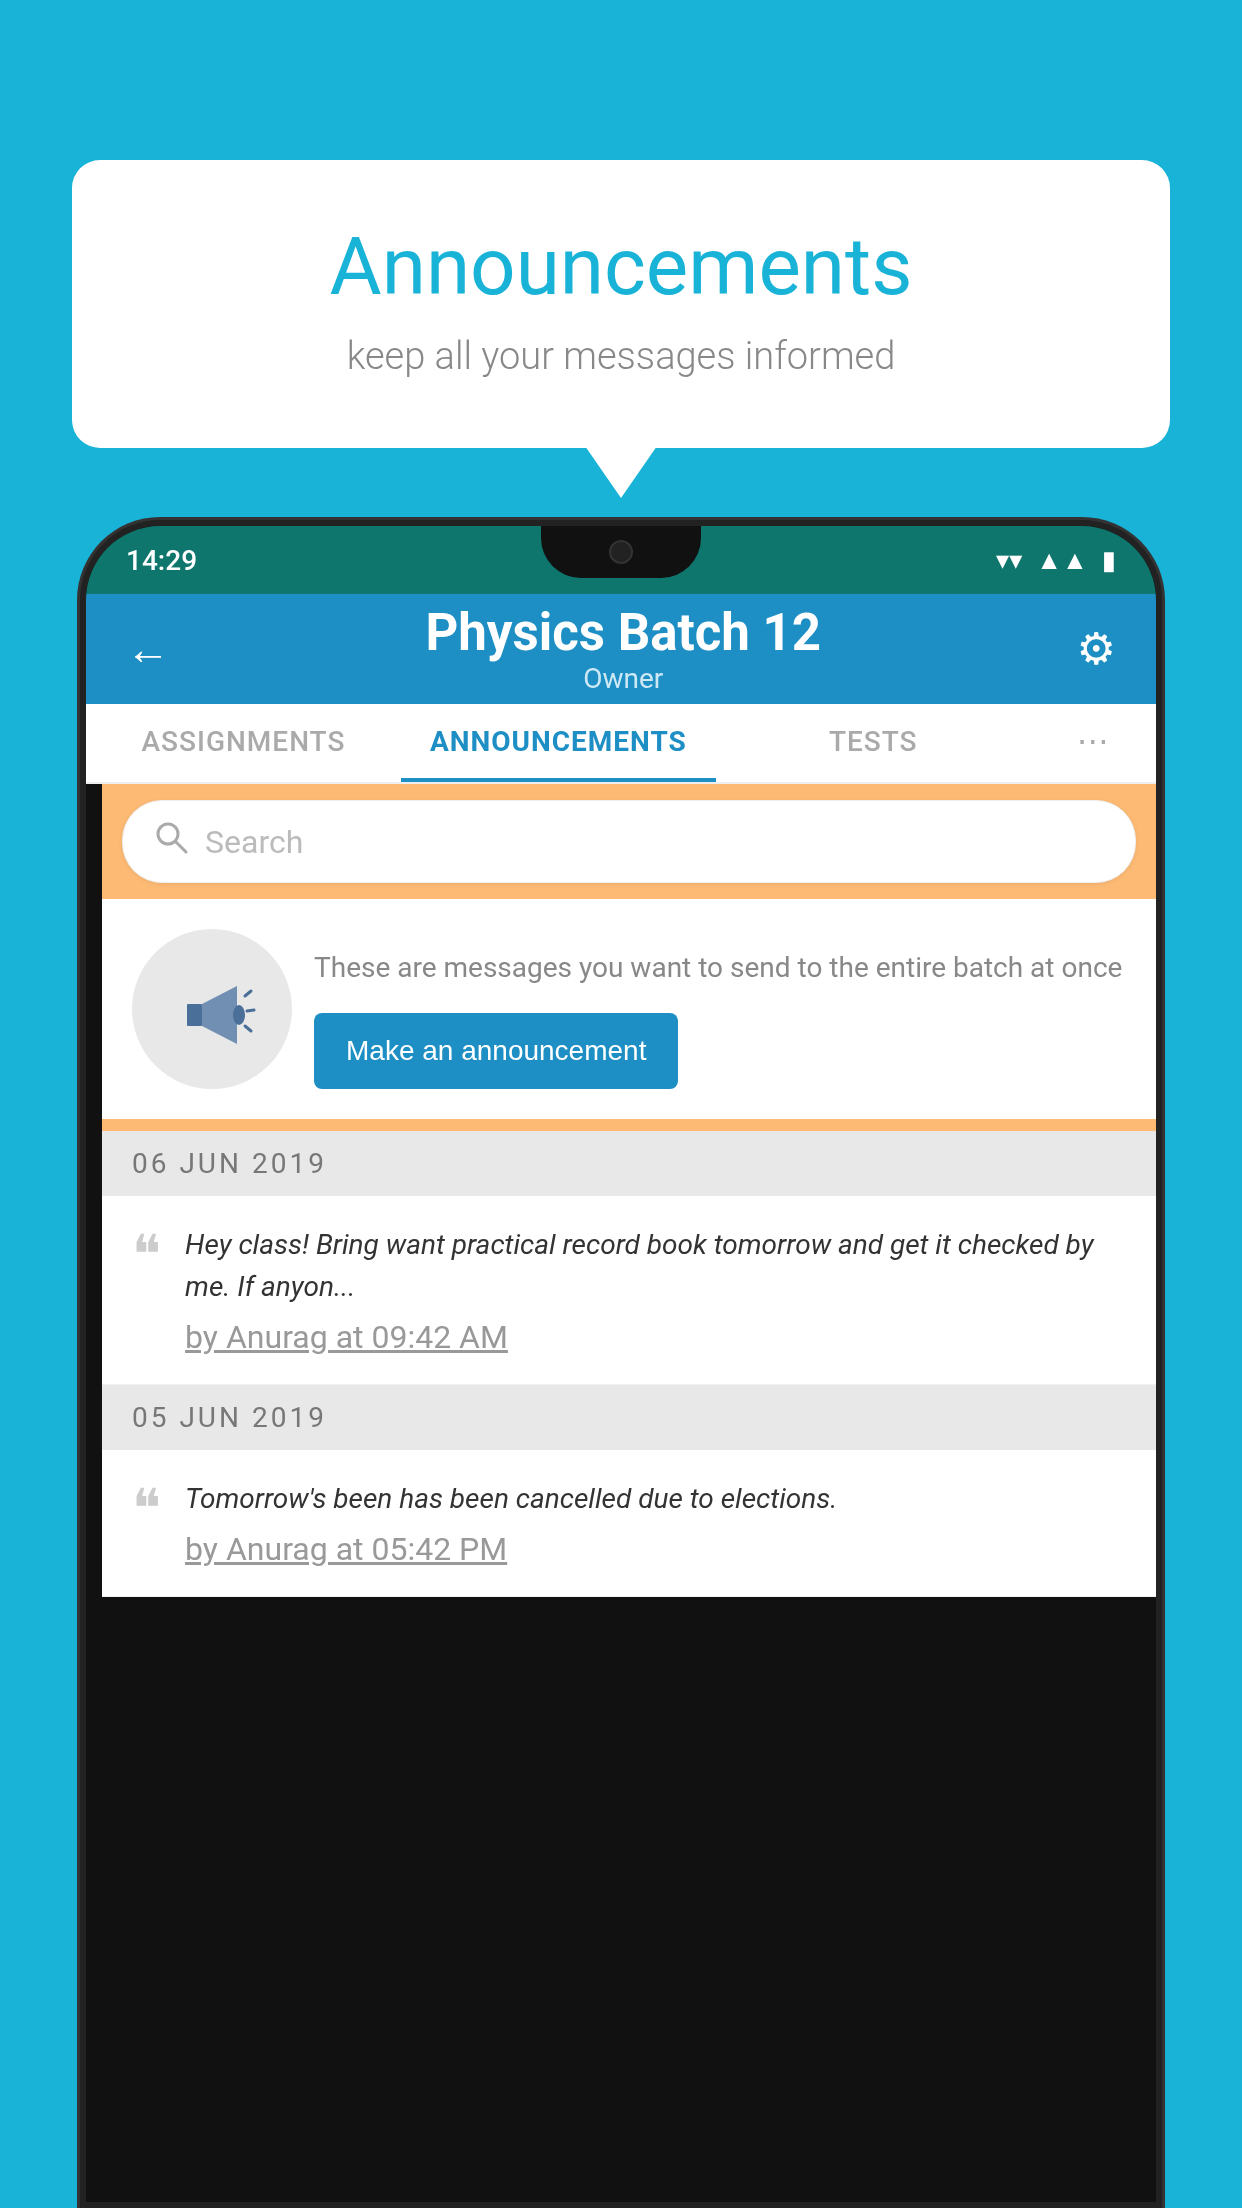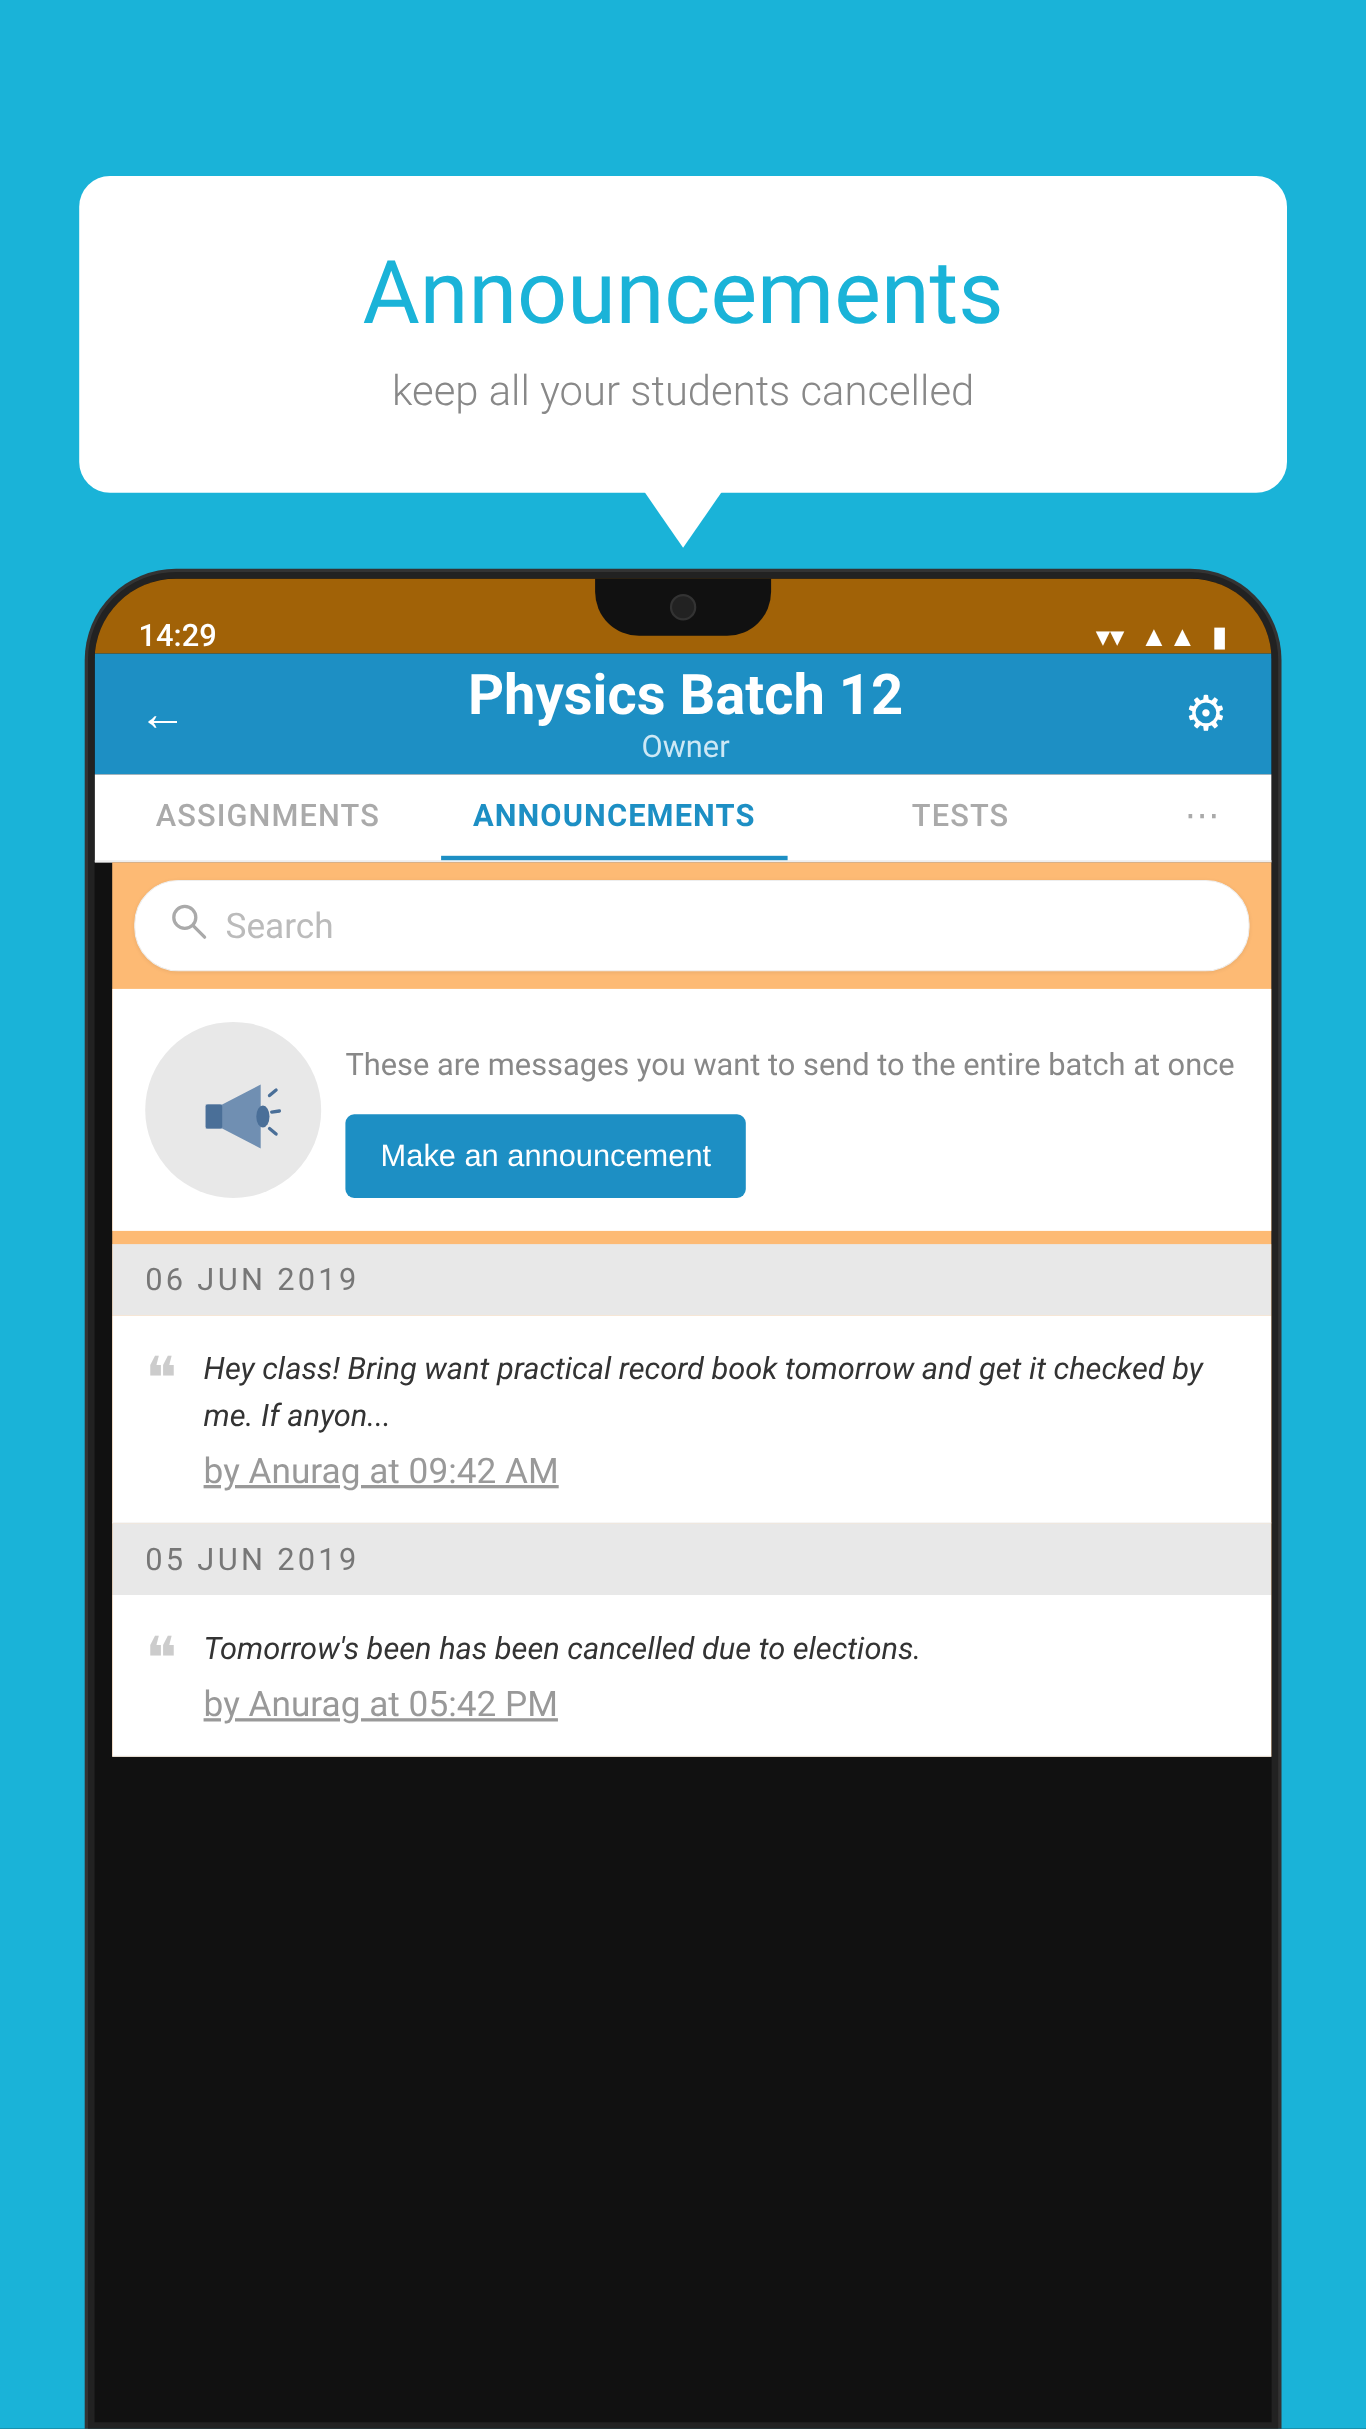--- a/index.html
+++ b/index.html
@@ -68,24 +68,24 @@
       bottom: 0;
       background: #111;
       border-radius: 80px 80px 0 0;
       overflow: hidden;
       border: 6px solid #222;
       box-shadow: 0 0 0 3px #333;
     }
 
     
     .status-bar {
-      background: #a16207;
+      background: #0f766e;
       height: 68px;
       display: flex;
-      align-items: flex-end;
+      align-items: center;
       justify-content: space-between;
       padding: 0 40px;
       position: relative;
     }
 
     .status-time {
       color: #fff;
       font-size: 28px;
       font-weight: 500;
     }
@@ -316,21 +316,21 @@
       font-size: 32px;
       text-decoration: underline;
     }
   </style>
 </head>
 <body>
 
 <div class="speech-bubble-container">
   <div class="speech-bubble">
     <div class="bubble-title">Announcements</div>
-    <div class="bubble-subtitle">keep all your students cancelled</div>
+    <div class="bubble-subtitle">keep all your messages informed</div>
   </div>
 </div>
 
 <div class="phone-frame">
 
   <div class="status-bar">
     <div class="notch">
       <div class="notch-camera"></div>
     </div>
     <span class="status-time">14:29</span>

